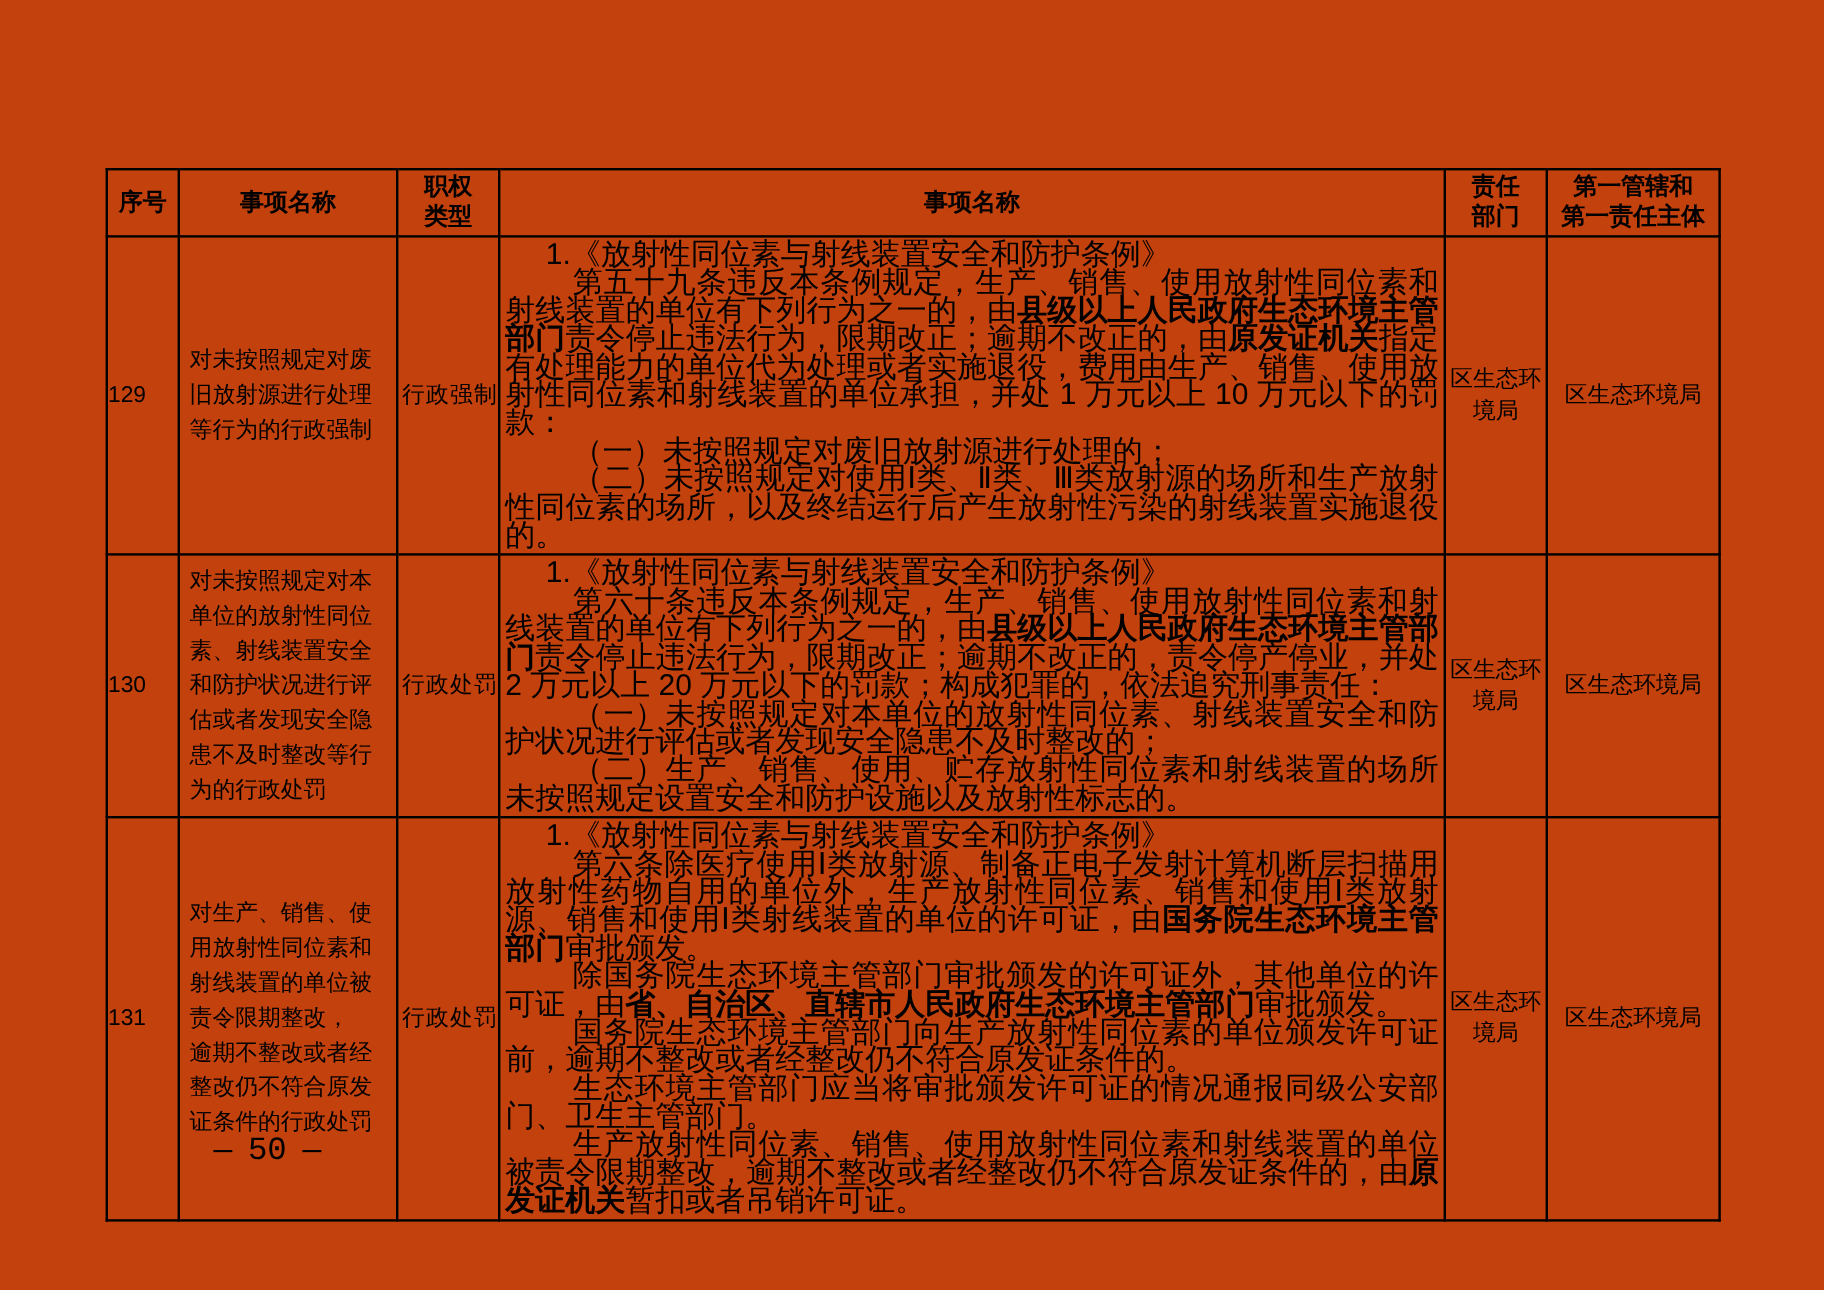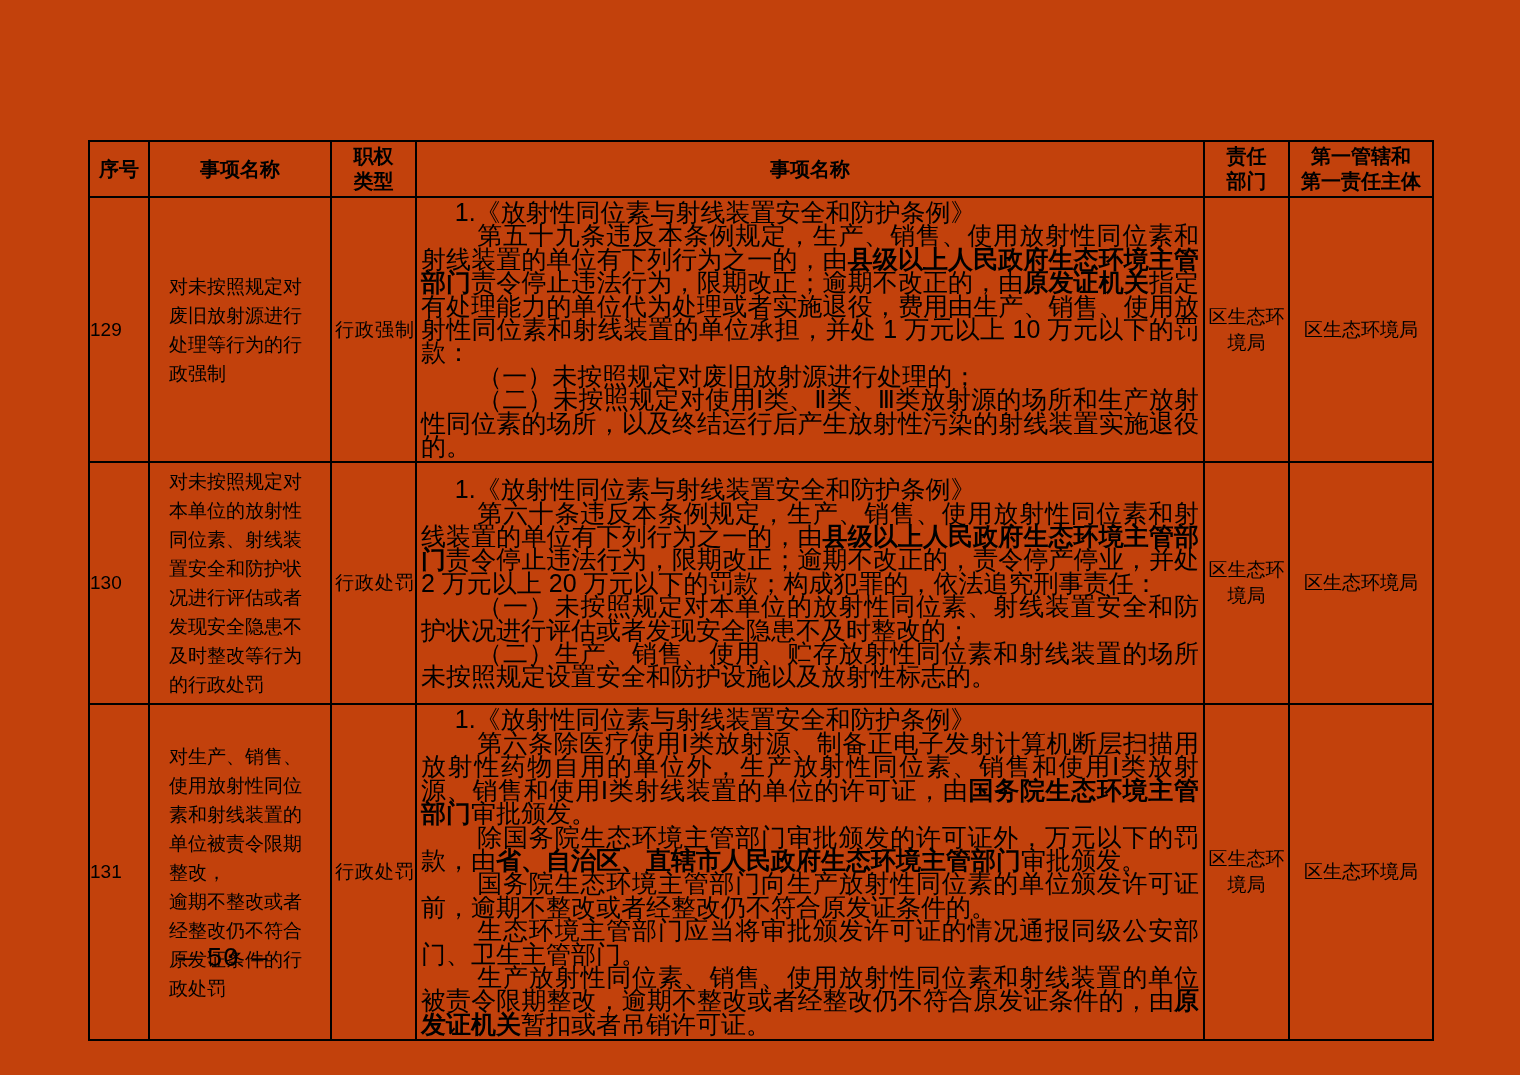--- a/index.html
+++ b/index.html
@@ -28,21 +28,21 @@
   table.items th {
     font-size: 20px; font-weight: bold;
     text-align: center; line-height: 25px;
     padding: 2px 1px;
   }
   td.seq {
     font-size: 19px; line-height: 24px;
   }
   td.name {
     font-size: 19px; line-height: 29px;
-    text-align: left; padding: 4px 19px; margin-left: 48px;
+    text-align: left; padding: 4px 8px; margin-left: 48px;
   }
   td.type {
     text-align: right; font-size: 19px; line-height: 24px;
     letter-spacing: 1px;
   }
   td.basis {
     font-size: 25px; line-height: 23.4px;
     text-align: justify; padding: 3px 4px;
   }
   td.basis p { text-indent: 2.25em; margin: 0; }
@@ -137,21 +137,21 @@
       <tr style="height:281px">
         <td class="seq">131</td>
         <td class="name">
             <div>对生产、销售、使用放射性同位素和射线装置的单位被责令限期整改，</div>
             <div>逾期不整改或者经整改仍不符合原发证条件的行政处罚</div>
           </td>
         <td class="type">行政处罚</td>
         <td class="basis">
             <p><span>1.《放射性同位素与射线装置安全和防护条例》</span></p>
             <p><span>第六条除医疗使用Ⅰ类放射源、制备正电子发射计算机断层扫描用放射性药物自用的单位外，生产放射性同位素、销售和使用Ⅰ类放射源、销售和使用Ⅰ类射线装置的单位的许可证，由</span><b>国务院生态环境主管部门</b><span>审批颁发。</span></p>
-            <p><span>除国务院生态环境主管部门审批颁发的许可证外，万元以下的罚款，由</span><b>省、自治区、直辖市人民政府生态环境主管部门</b><span>审批颁发。</span></p>
+            <p><span>除国务院生态环境主管部门审批颁发的许可证外，其他单位的许可证，由</span><b>省、自治区、直辖市人民政府生态环境主管部门</b><span>审批颁发。</span></p>
             <p><span>国务院生态环境主管部门向生产放射性同位素的单位颁发许可证前，逾期不整改或者经整改仍不符合原发证条件的。</span></p>
             <p><span>生态环境主管部门应当将审批颁发许可证的情况通报同级公安部门、卫生主管部门。</span></p>
             <p><span>生产放射性同位素、销售、使用放射性同位素和射线装置的单位被责令限期整改，逾期不整改或者经整改仍不符合原发证条件的，由</span><b>原发证机关</b><span>暂扣或者吊销许可证。</span></p>
           </td>
         <td class="dept">区生态环境局</td>
         <td class="jur">区生态环境局</td>
       </tr>
     </tbody>
   </table>
 

